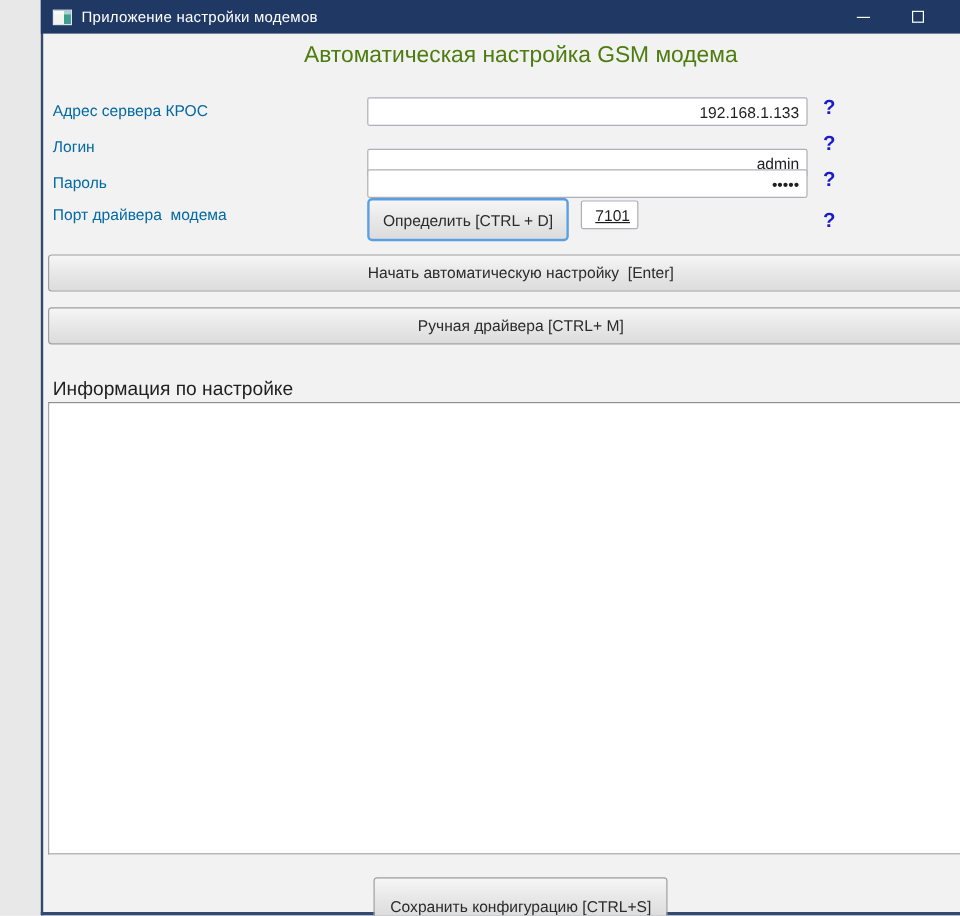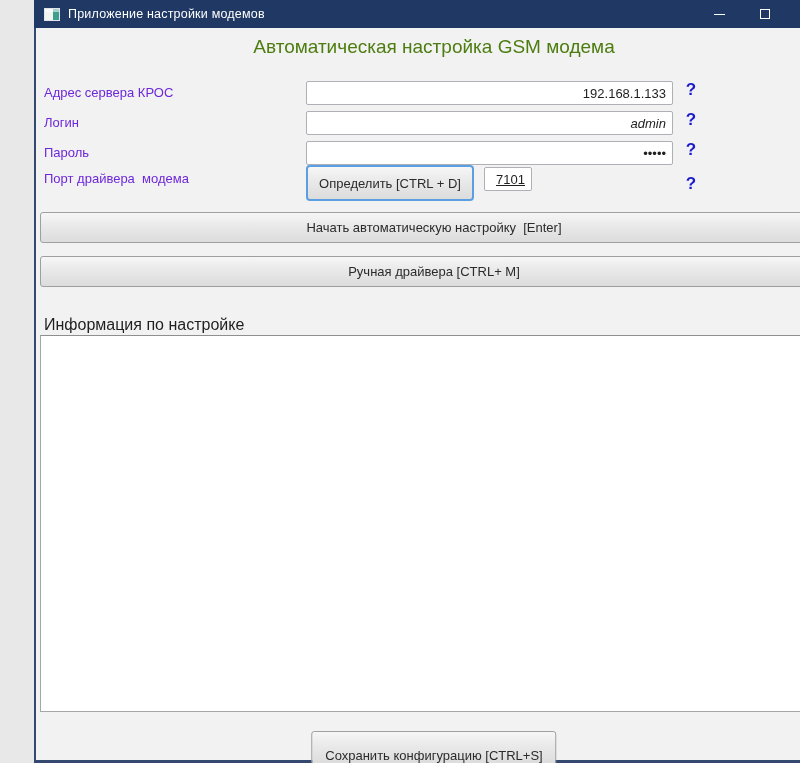--- a/index.html
+++ b/index.html
@@ -43,21 +43,21 @@
   .tb-btn .max-glyph { display:block; width:10px; height:10px; border:1px solid #fff; }
   .tb-btn .close-glyph { font-size:14px; line-height:1; }
   
   .content { position:relative; flex:1 1 auto; }
   .heading {
     position:absolute; top:8px; left:0; right:0;
     text-align:center; font-size:19px; color:#4d7c0f;
   }
   .field-label {
     position:absolute; left:8px;
-    font-size:13px; color:#6d28d9; white-space:pre;
+    font-size:13px; color:#0369a1; white-space:pre;
   }
   .text-input {
     position:absolute; left:270px; width:367px; height:24px;
     border:1px solid #aeb0b6; border-radius:2px;
     background:#ffffff; padding:0 6px;
     font-family:"Liberation Sans","DejaVu Sans",sans-serif;
     font-size:13px; color:#1f1f1f; outline:none;text-align:right;
   }
   .help-mark {
     position:absolute; left:646px; width:18px;
@@ -119,21 +119,21 @@
 
   <div class="content">
 
     <div class="heading">Автоматическая настройка GSM модема</div>
 
     <label class="field-label" style="top:57px">Адрес сервера КРОС</label>
     <input class="text-input" style="top: 53px;" type="text" value="192.168.1.133">
     <span class="help-mark" style="top:52px">?</span>
 
     <label class="field-label" style="top:87px">Логин</label>
-    <input class="text-input" style="top: 83px; font-style: italic;" type="text" value="admin">
+    <input class="text-input" style="top: 96px;" type="text" value="admin">
     <span class="help-mark" style="top:82px">?</span>
 
     <label class="field-label" style="top:117px">Пароль</label>
     <input class="text-input" style="top: 113px;" type="text" value="•••••">
     <span class="help-mark" style="top:112px">?</span>
 
     <label class="field-label" style="top:143px">Порт драйвера  модема</label>
     <button class="btn btn-determine">Определить [CTRL + D]</button>
     <input class="text-input port-input" type="text" value="7101" style="">
     <span class="help-mark" style="top:146px">?</span>

